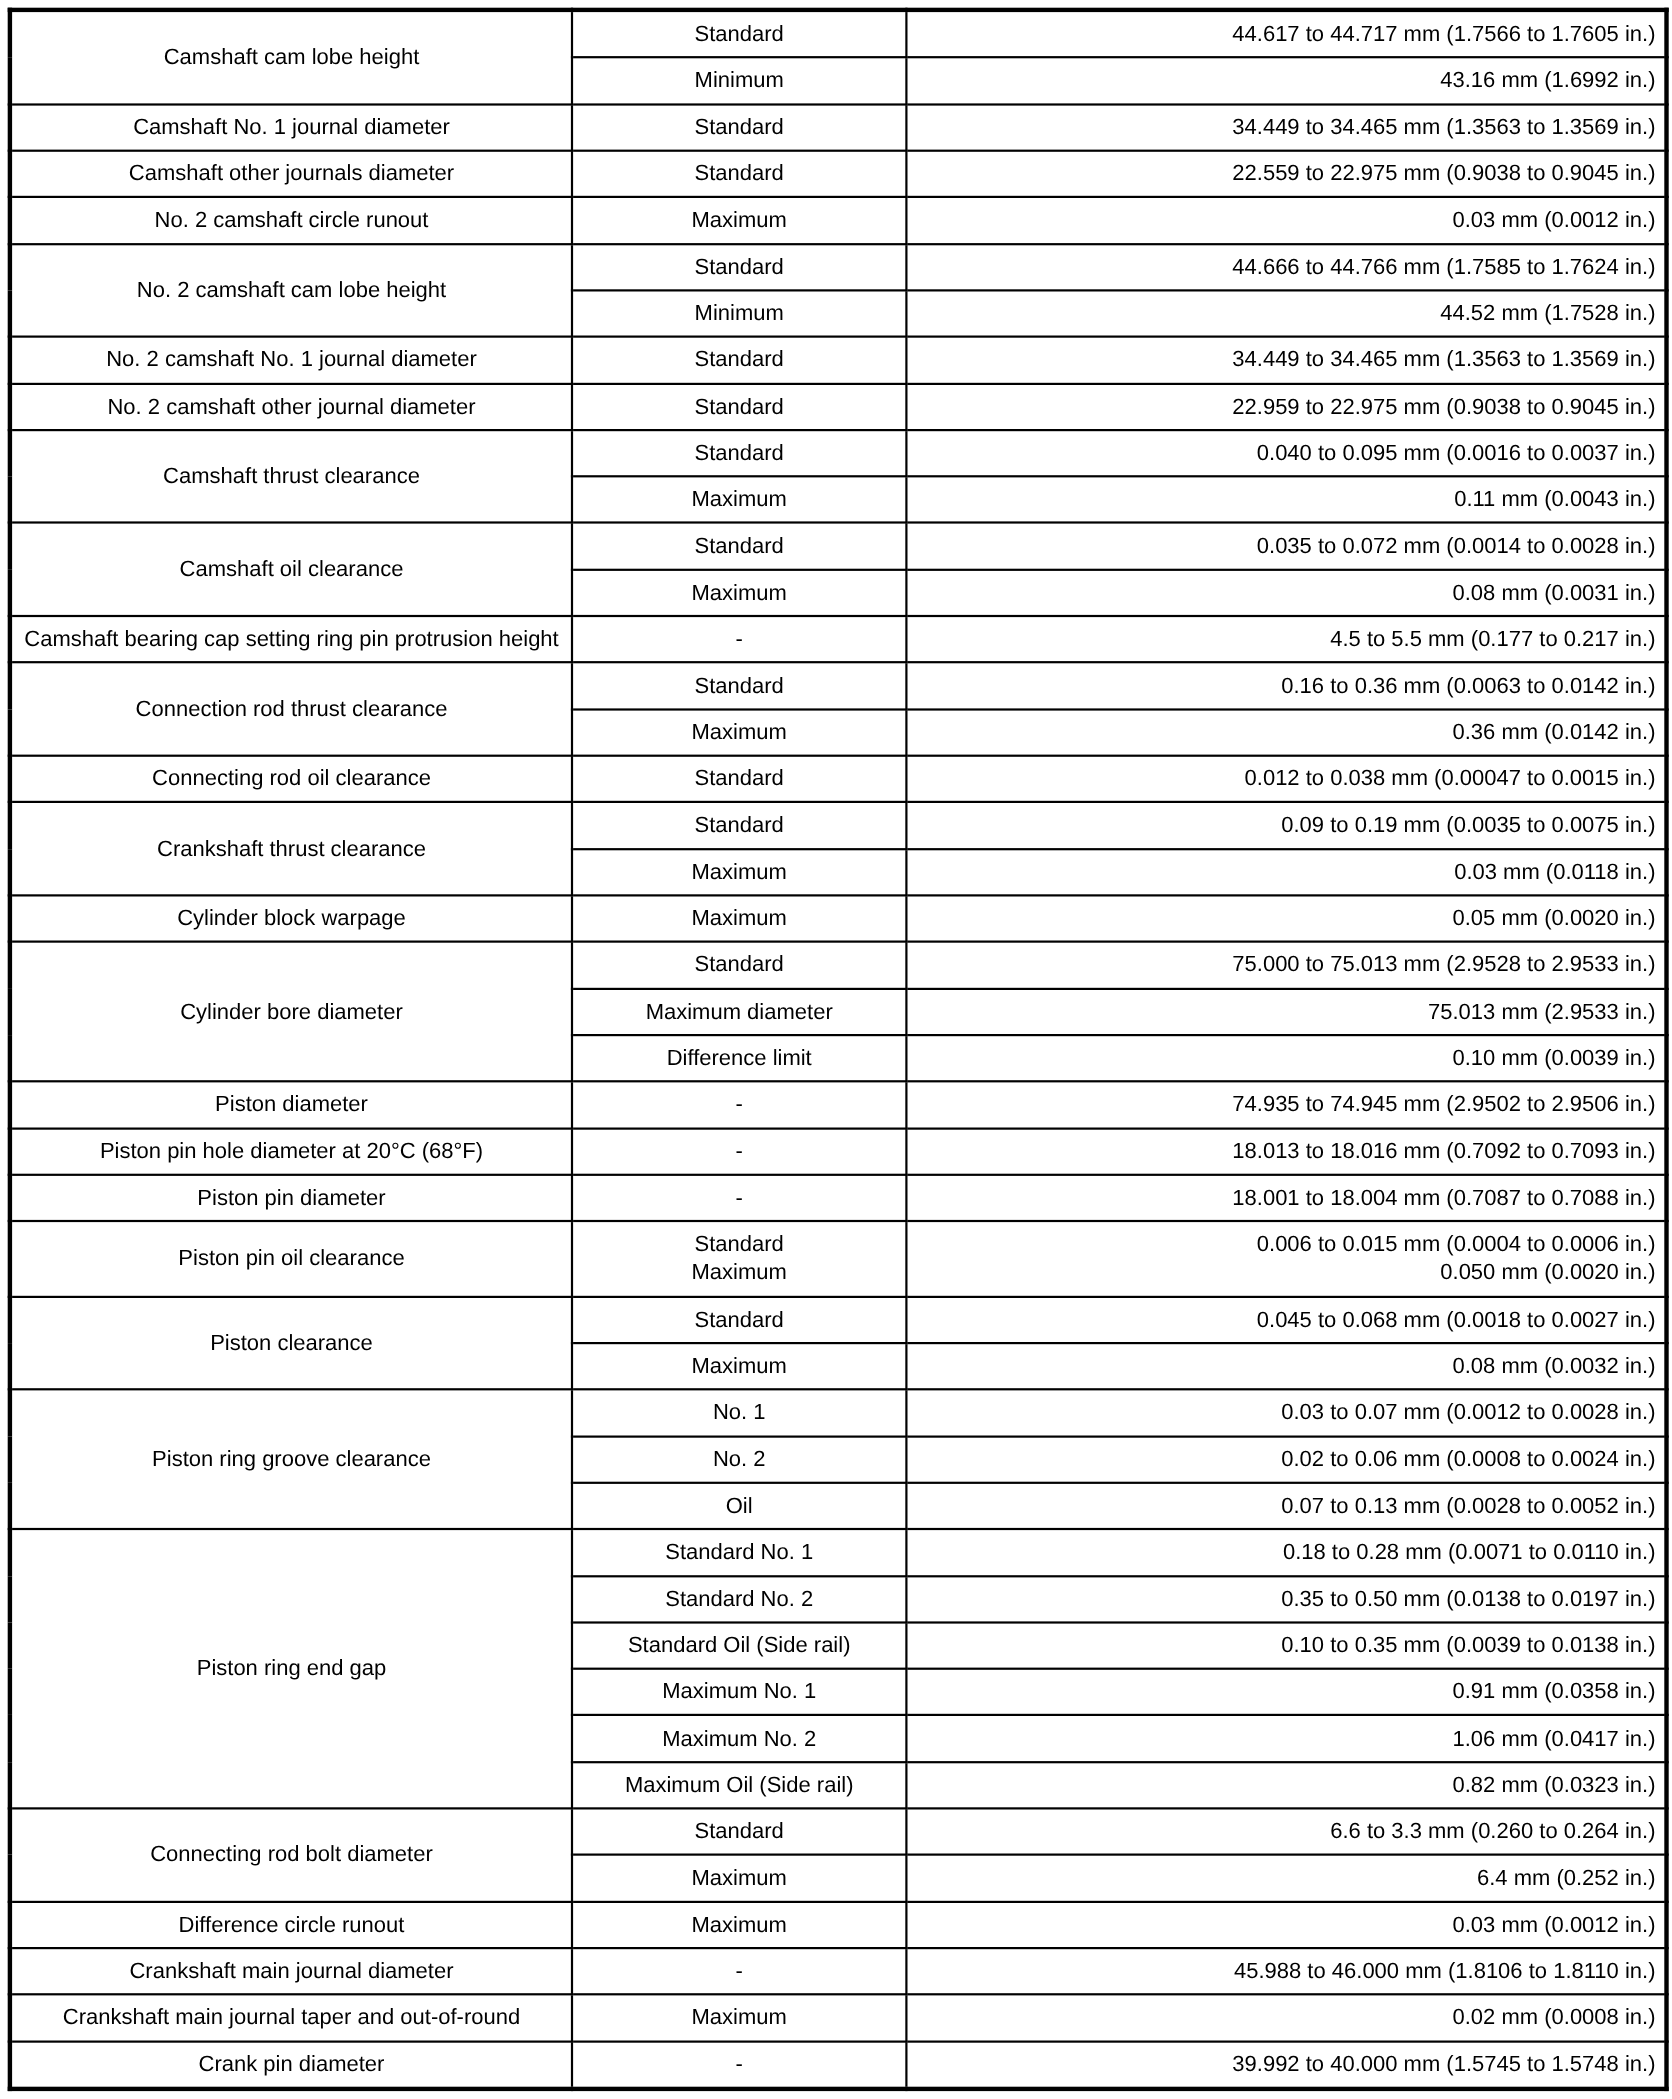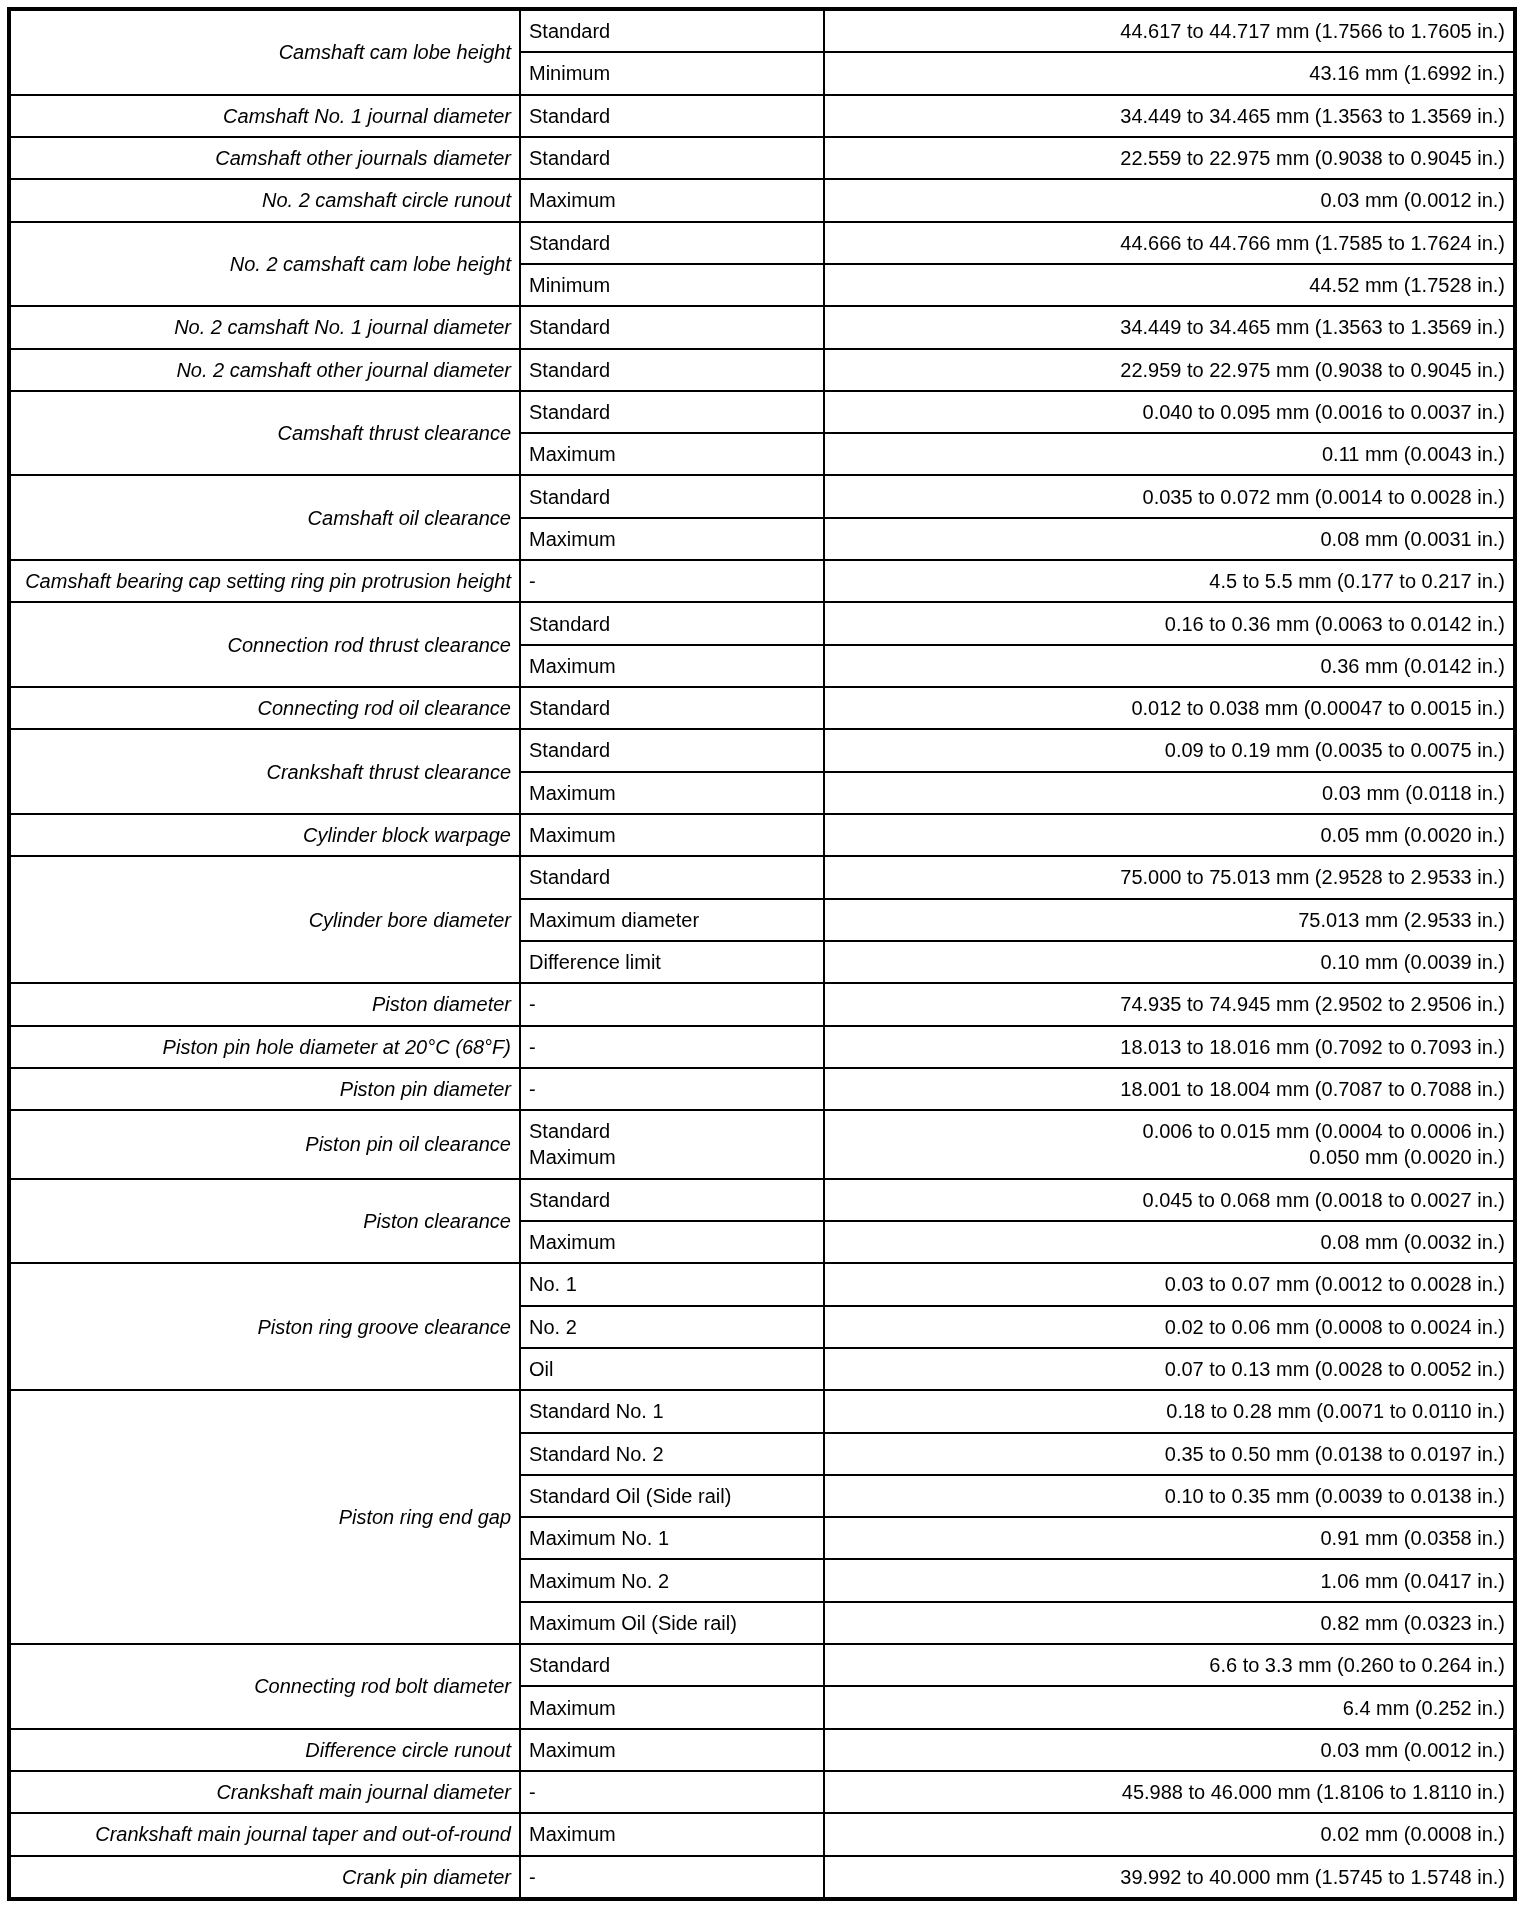--- a/index.html
+++ b/index.html
@@ -31,25 +31,24 @@
     font-size: 20px;
     line-height: 26px;
     padding: 7px 8px;
     vertical-align: middle;
     box-sizing: border-box;
     white-space: pre-line;
     overflow: hidden;
     color: #000000;
   }
   td.param {
-    text-align: right;
-    font-style: italic;
+    text-align: center;
   }
   td.cond {
-    text-align: left;
+    text-align: center;
   }
   td.value {
     text-align: right;
   }
 </style>
 </head>
 <body>
 
 <div class="page">
   <table class="spec-table">

